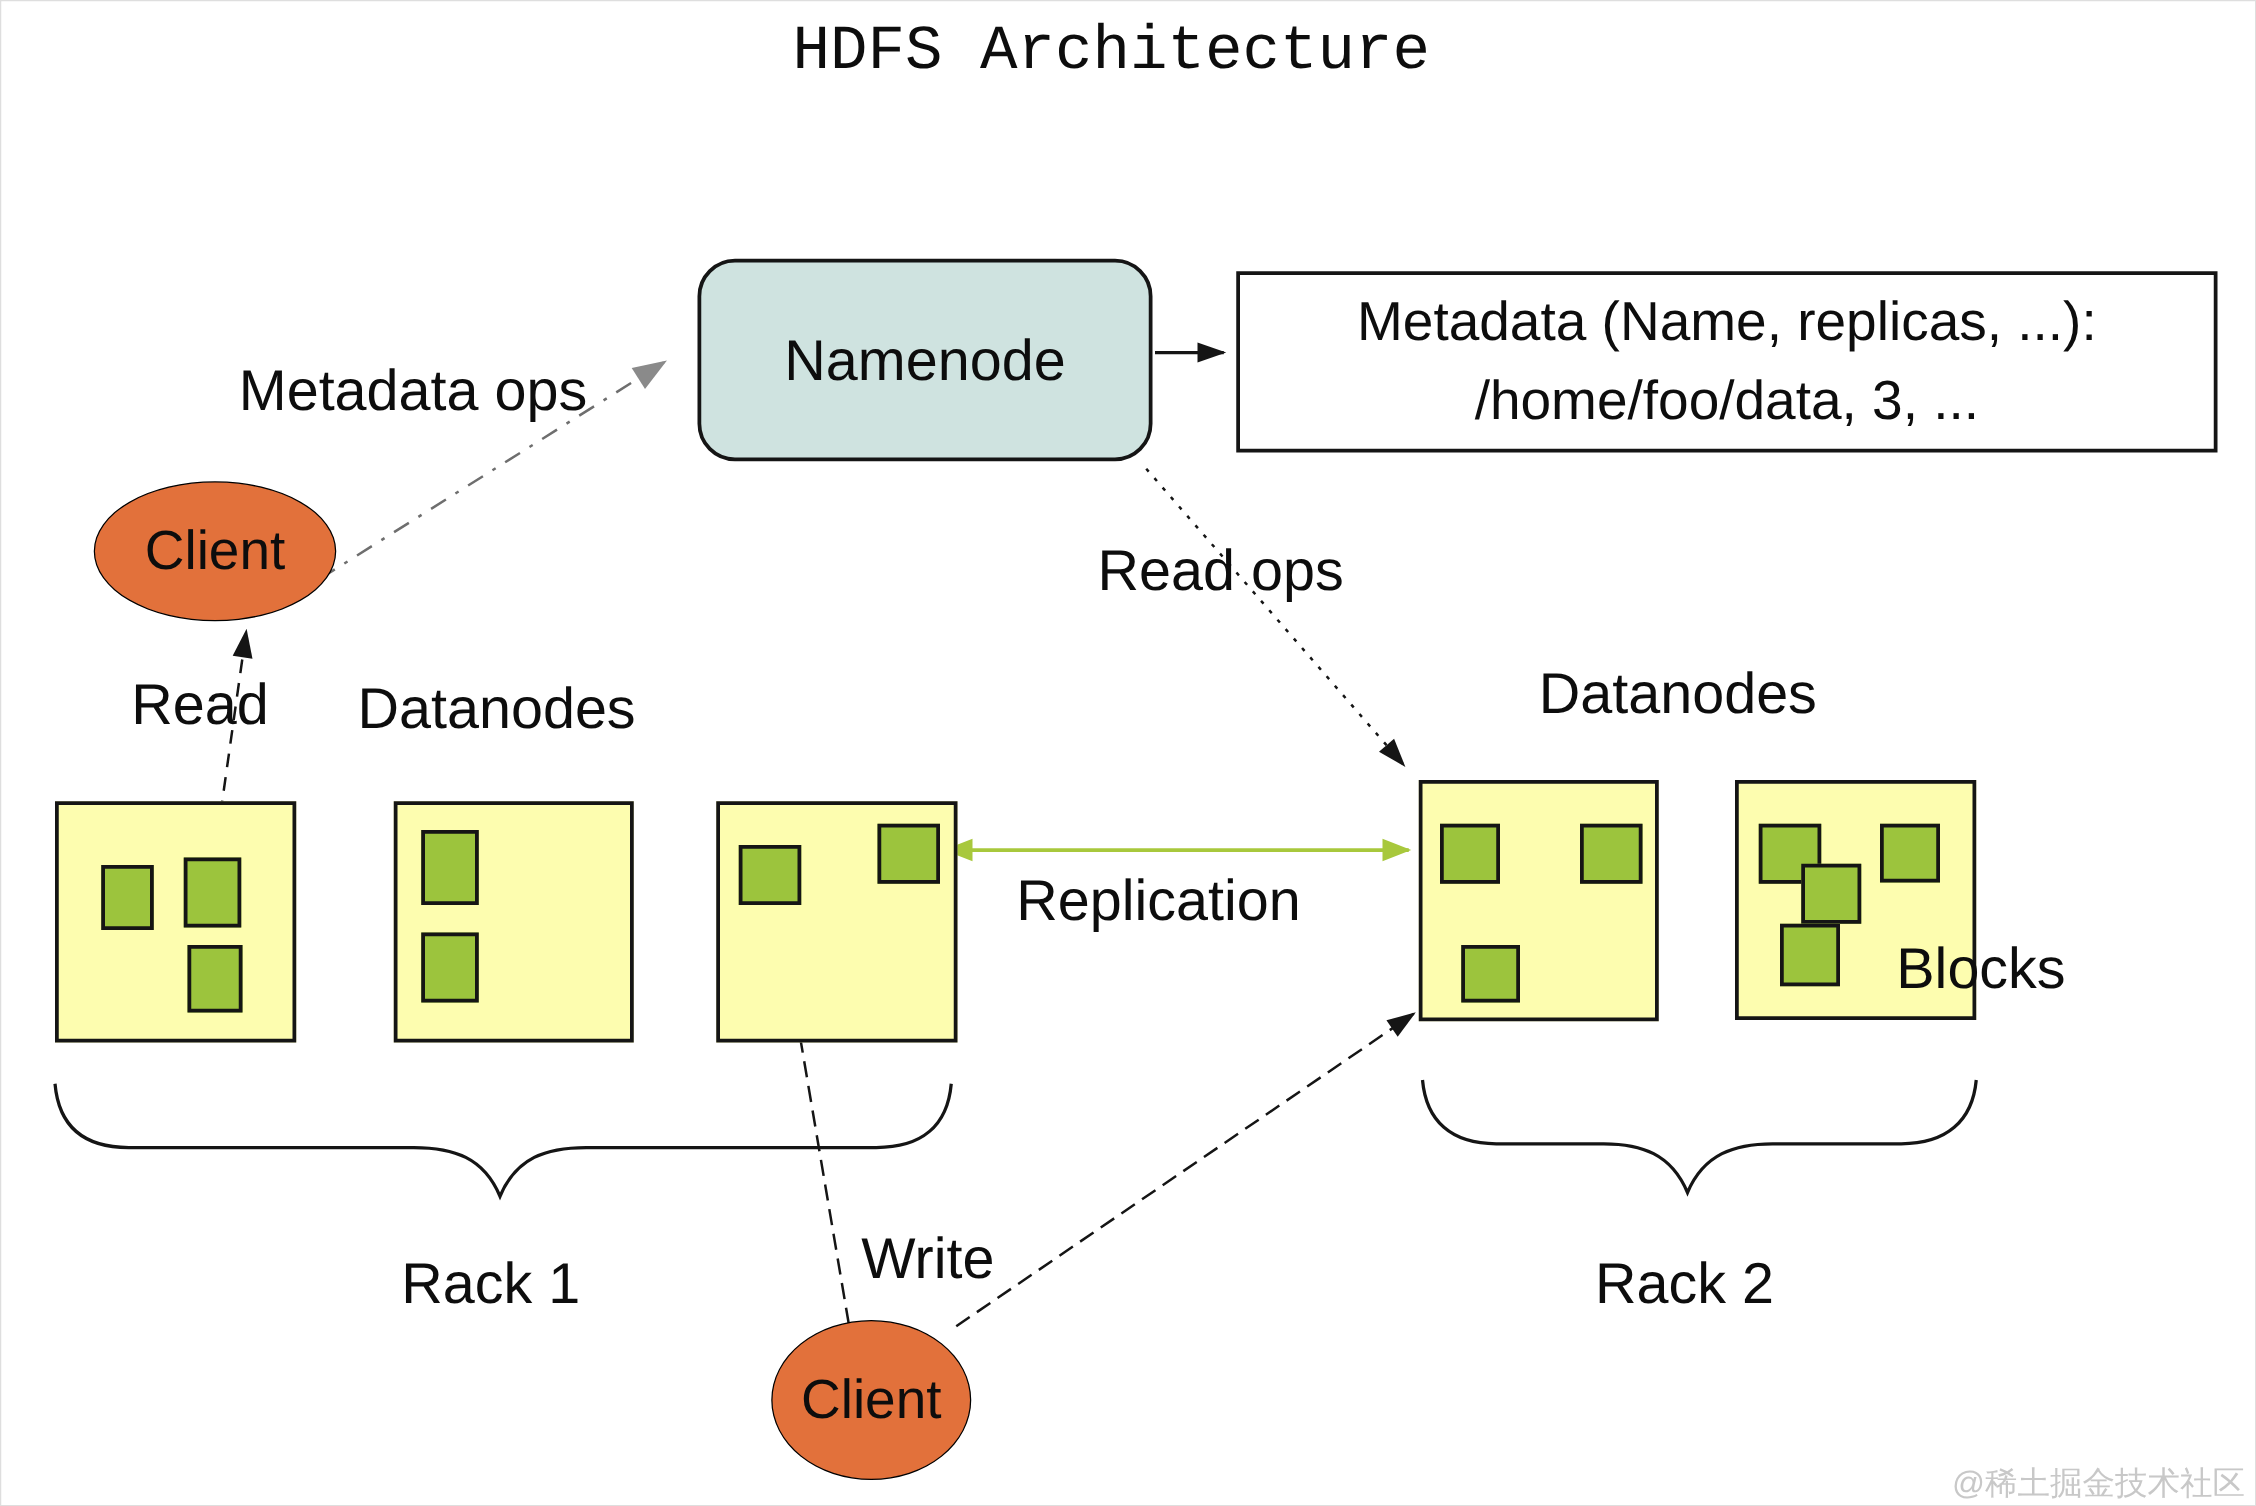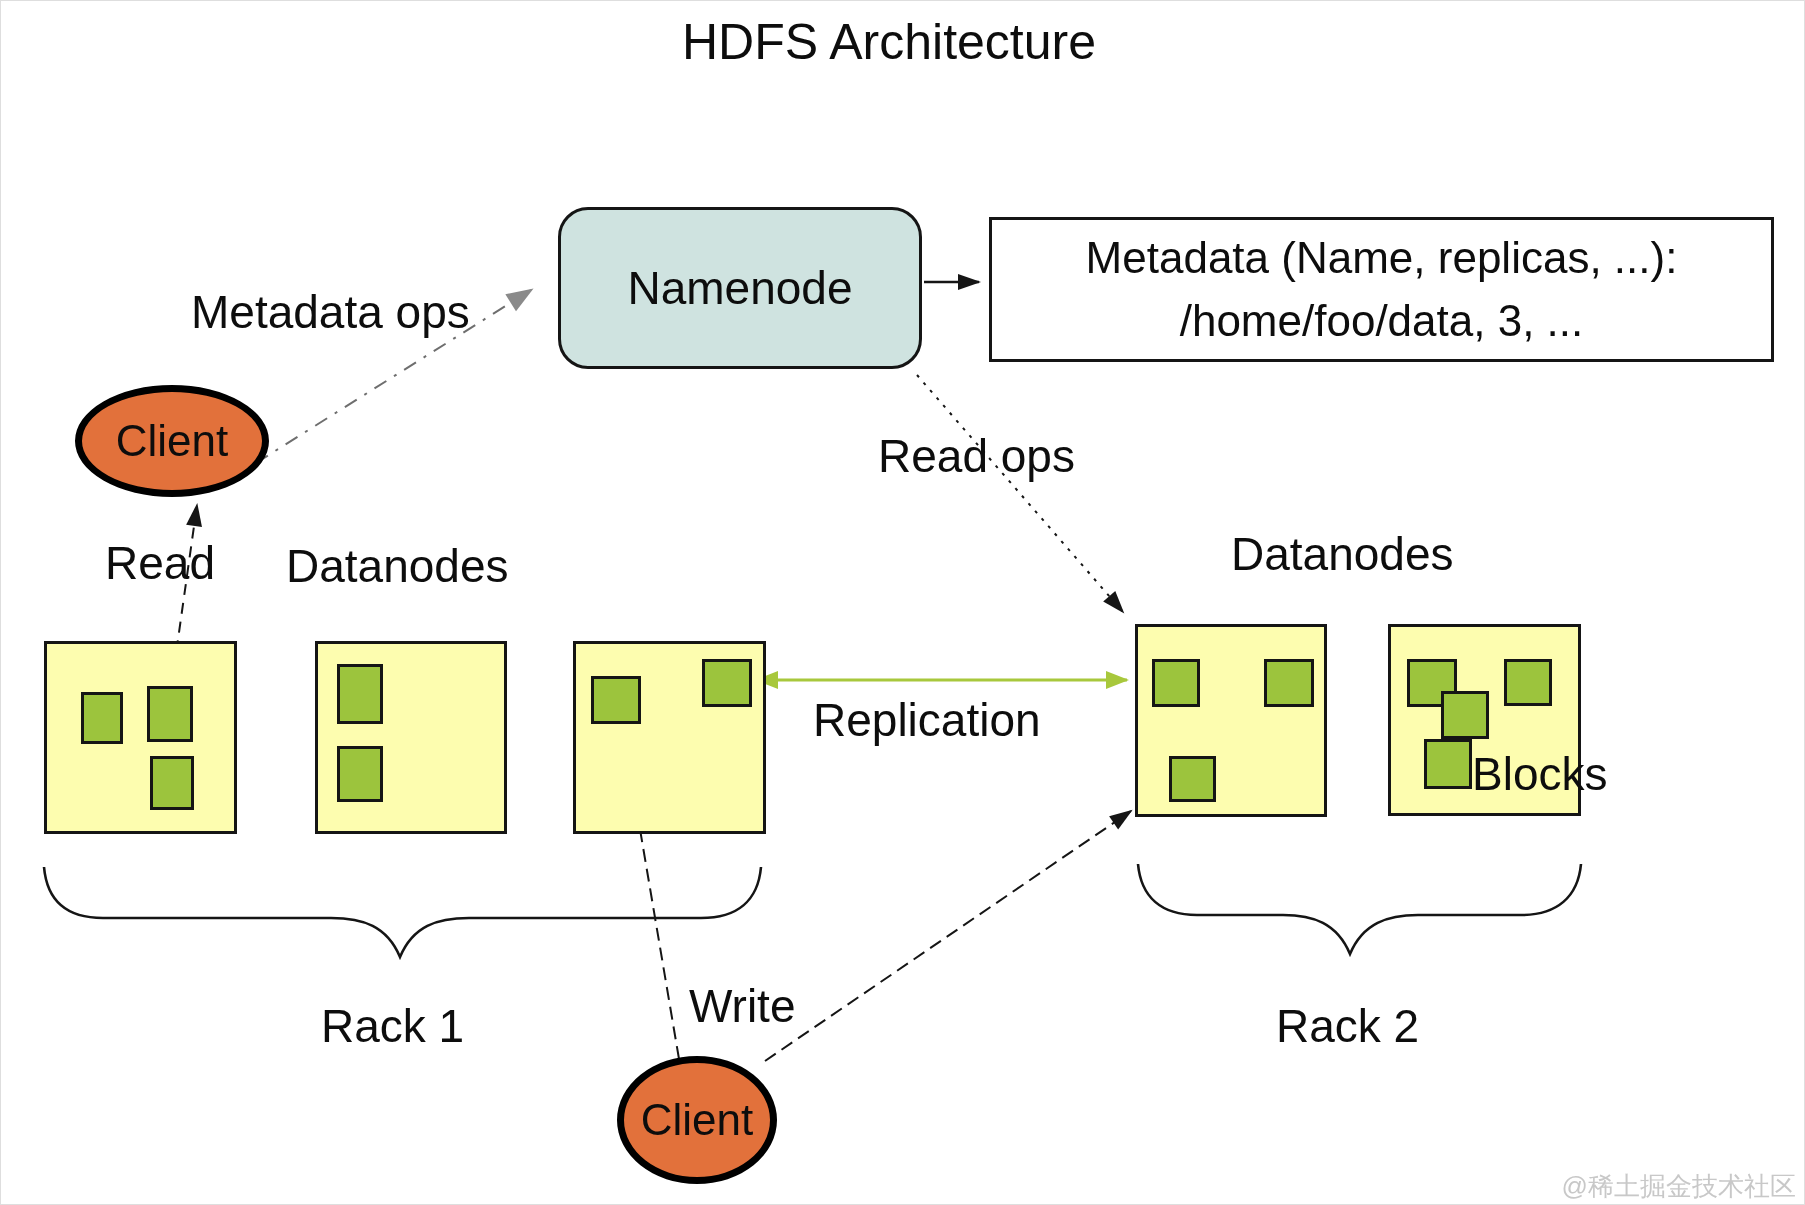--- a/index.html
+++ b/index.html
@@ -9,37 +9,37 @@
     background:#ffffff;
     border:1px solid #dedede;
     box-sizing:border-box;
     overflow:hidden;
     font-family:"Liberation Sans","DejaVu Sans",sans-serif;
     color:#0d0d0d;
   }
   .lbl{position:absolute;white-space:nowrap;font-size:46px;color:#0d0d0d;z-index:4;}
   .title{
     position:absolute;left:888px;top:12px;transform:translateX(-50%);
-    font-size:50px;white-space:nowrap;z-index:4;
+    font-size:50px;white-space:nowrap;z-index:4;font-family:Liberation Mono, monospace;
   }
   .namenode{
     position:absolute;left:557px;top:206px;width:364px;height:162px;
     background:var(--namenode-fill,#CFE3E0);
     border:3px solid #151515;border-radius:30px;
     display:flex;align-items:center;justify-content:center;
     font-size:46px;z-index:3;box-sizing:border-box;
   }
   .metabox{
     position:absolute;left:988px;top:180px;width:785px;height:145px;
     background:#ffffff;border:3px solid #151515;box-sizing:border-box;
     display:flex;flex-direction:column;align-items:center;justify-content:center;
     font-size:44px;line-height:1.42;z-index:3;text-align:center;margin-top:36px;
   }
   .client{
-    position:absolute;border:7px solid #000000;border-radius:50%;
+    position:absolute;border:1px solid #000000;border-radius:50%;
     background:var(--client-fill,#E2713B);
     display:flex;align-items:center;justify-content:center;
     font-size:44px;z-index:3;box-sizing:border-box;
   }
   .client.top{left:74px;top:384px;width:194px;height:112px;}
   .client.bottom{left:616px;top:1055px;width:160px;height:128px;}
   .dnode{
     position:absolute;background:var(--datanode-fill,#FDFDAF);
     border:3px solid #151515;box-sizing:border-box;z-index:2;
   }
@@ -55,21 +55,21 @@
   .ln-solid{stroke:#151515;stroke-width:2.6;fill:none;}
   .ln-read{stroke:#151515;stroke-width:2;stroke-dasharray:11 8;fill:none;}
   .ln-write{stroke:#151515;stroke-width:2;stroke-dasharray:13 7;fill:none;}
   .ln-blockops{stroke:#151515;stroke-width:2;stroke-dasharray:3 7;fill:none;}
   .ln-metaops{stroke:#6e6e6e;stroke-width:2;stroke-dasharray:14 9 3 9;fill:none;}
   .ln-repl{stroke:var(--replication-arrow,#A8C83C);stroke-width:3;fill:none;}
   .brace{stroke:#151515;stroke-width:2.6;fill:none;}
   .mk-black{fill:#151515;}
   .mk-gray{fill:#8a8a8a;}
   .mk-green{fill:var(--replication-arrow,#A8C83C);}
-  .z5{z-index:5;}
+  .z5{z-index:5;padding-left:45px;}
 </style>
 </head>
 <body>
 
 <div class="canvas">
 
   <svg class="layer" width="1805" height="1205" viewBox="0 0 1805 1205">
     <defs>
       <marker id="ah-black" markerUnits="userSpaceOnUse" markerWidth="28" markerHeight="22" refX="23" refY="10" orient="auto">
         <path d="M2,2 L25,10 L2,18 z" class="mk-black"></path>

